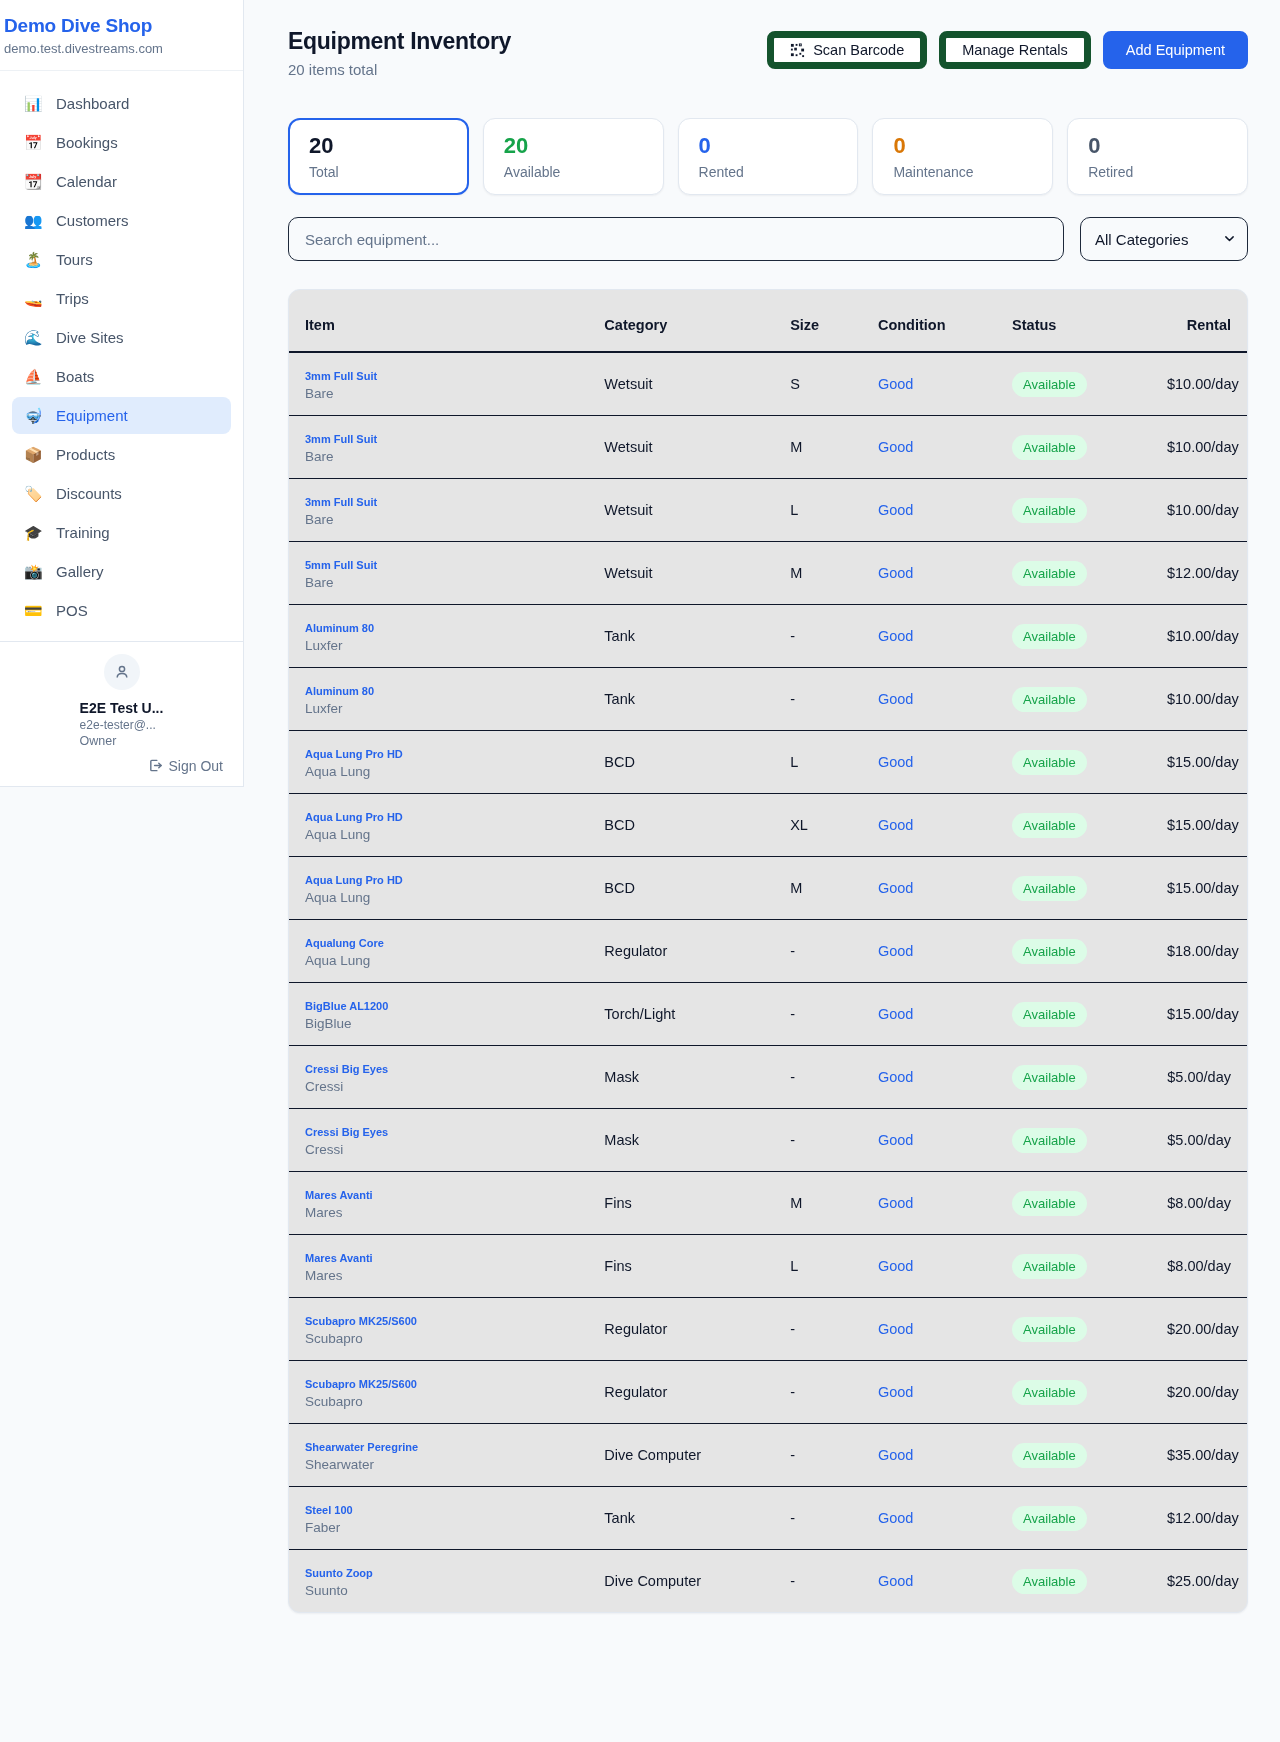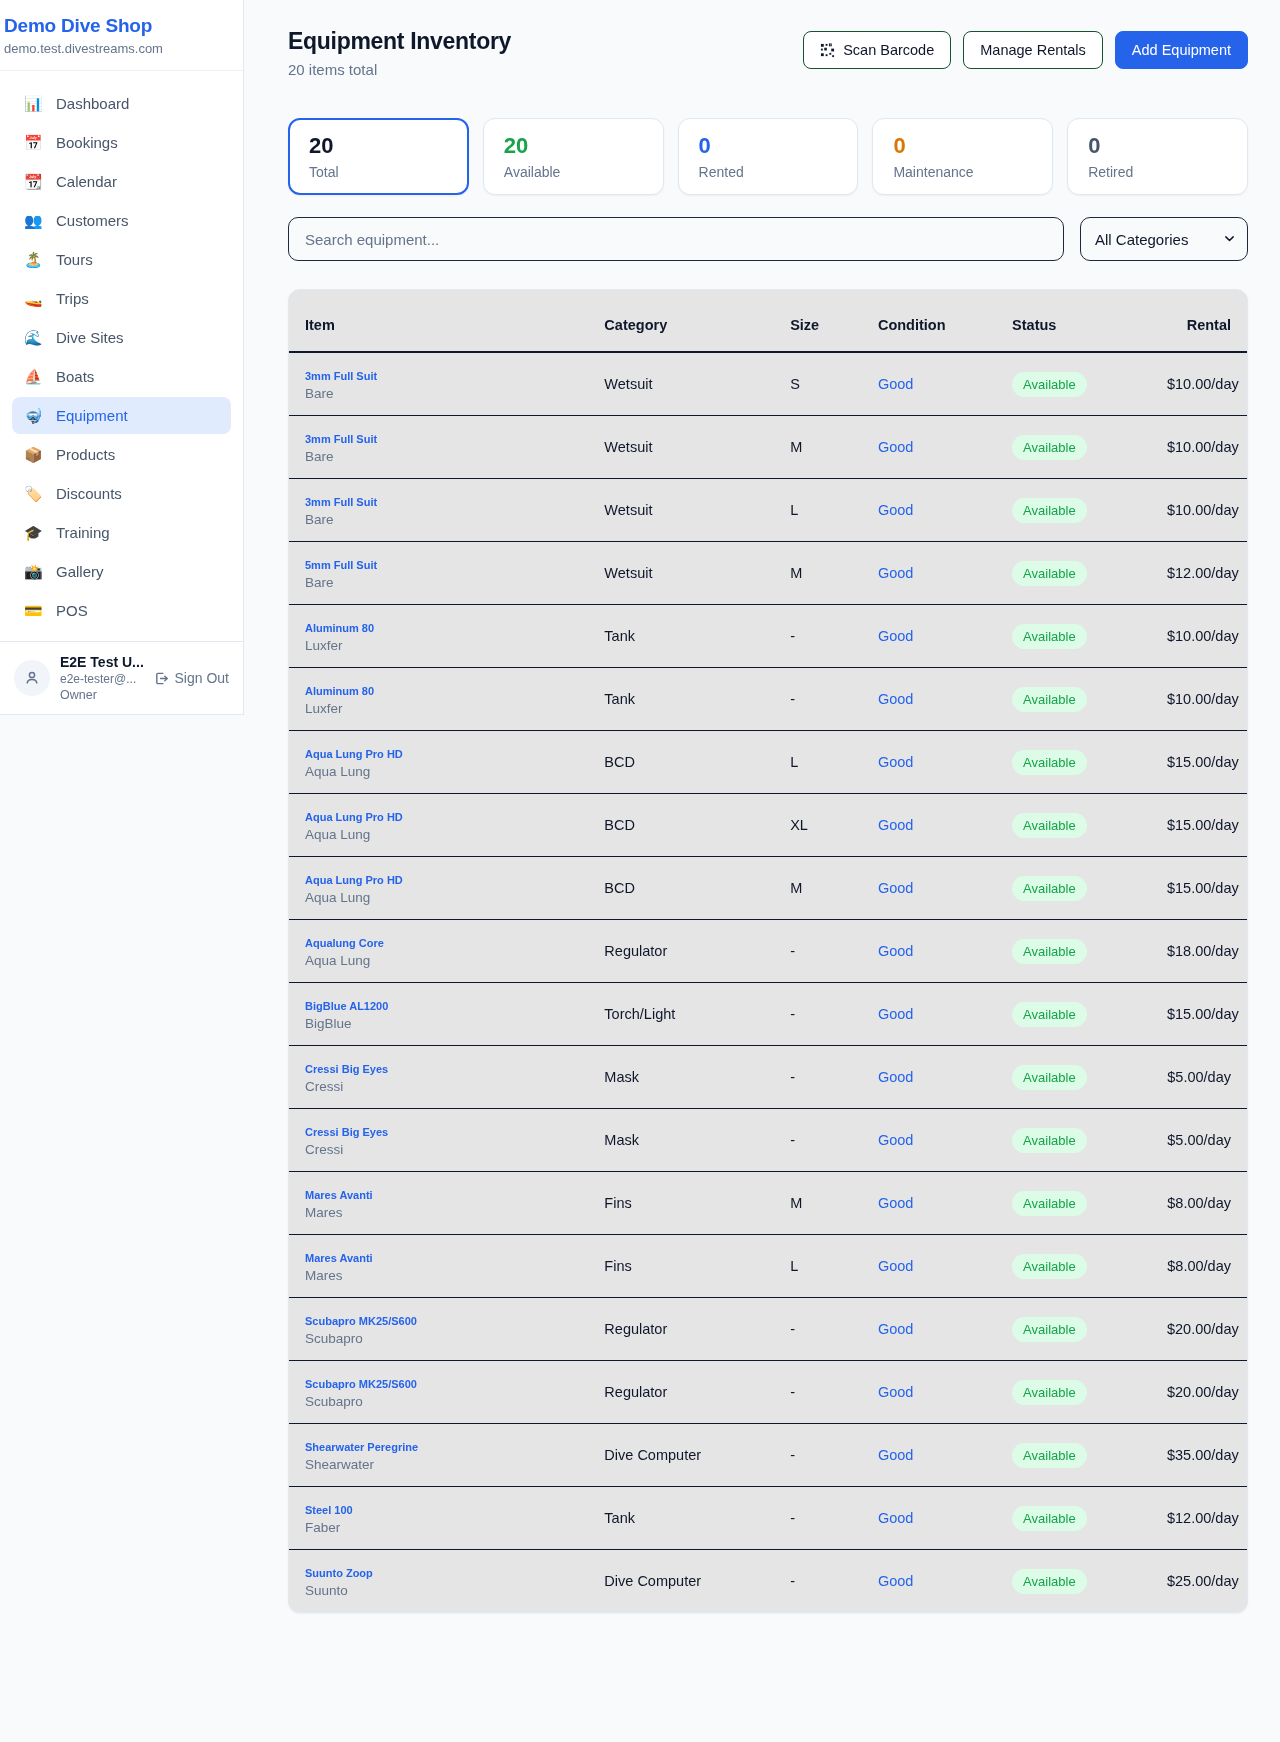--- a/index.html
+++ b/index.html
@@ -17,37 +17,37 @@
   .brand { padding:15px 4px 14px; border-bottom:1px solid #edf1f5; }
   .brand-name { color:#2563eb; font-size:19px; font-weight:bold; letter-spacing:-0.2px; cursor:pointer; }
   .brand-domain { color:#64748b; font-size:13px; margin-top:4px; }
   .nav { padding:14px 12px 10px; }
   .nav-item {
     display:flex; align-items:center; gap:12px; padding:10px 12px;
     border-radius:8px; font-size:15px; color:#475569; cursor:pointer; margin-bottom:2px;
   }
   .nav-item.active { background:#e0ecfd; color:#2563eb; font-weight:500; }
   .nav-icon { width:20px; font-size:15px; line-height:1; text-align:center; flex:none; }
-  .user-sec { border-top:1px solid #e2e8f0; padding:12px 14px; display:flex; align-items:center; gap:10px; }
+  .user-sec { border-top:1px solid #e2e8f0; padding:12px 20px; display:flex; align-items:center; gap:10px;flex-direction:column; }
   .avatar { width:36px; height:36px; border-radius:50%; background:#f1f5f9; display:flex; align-items:center; justify-content:center; flex:none; }
   .user-info { min-width:0; }
   .user-name { font-size:14px; font-weight:bold; color:#0f172a; white-space:nowrap; }
   .user-email { font-size:12px; color:#64748b; margin-top:2px; white-space:nowrap; }
   .user-role { font-size:12.5px; color:#64748b; margin-top:2px; }
-  .signout { margin-left:auto; display:flex; align-items:center; gap:6px; background:none; border:none;
+  .signout { margin-left:auto; display:flex; align-items:flex-start; gap:6px; background:none; border:none;
     color:#64748b; font-size:14px; font-family:inherit; cursor:pointer; padding:0; flex:none; }
   
   .main { margin-left:244px; padding:28px 32px 0 44px; }
   .page-head { display:flex; justify-content:space-between; align-items:flex-start; }
   .page-title { font-size:23px; font-weight:bold; margin:0; letter-spacing:-0.3px; }
   .page-sub { font-size:15px; color:#64748b; margin-top:6px; }
   .head-actions { display:flex; gap:12px; align-items:center; margin-top:3px; }
   .btn {
     height:38px; border-radius:8px; padding:6px 16px; font-size:14.5px; font-weight:500;
-    background:#fff; border:1px solid #14532d; color:#0f172a; font-family:inherit;
+    background:#fff; border:7px solid #14532d; color:#0f172a; font-family:inherit;
     display:inline-flex; align-items:center; gap:8px; cursor:pointer;
   }
   .btn-primary { background:#2563eb; border-color:#2563eb; color:#fff; }
   
   .stats { display:flex; gap:14px; margin-top:40px; }
   .stat-card {
     flex:1; background:#fff; border:1px solid #e2e8f0; border-radius:12px;
     padding:14px 20px; box-shadow:0 1px 2px rgba(15,23,42,.05); cursor:pointer;
   }
   .stat-card.selected { border:2px solid #2563eb; padding:13px 19px; }

